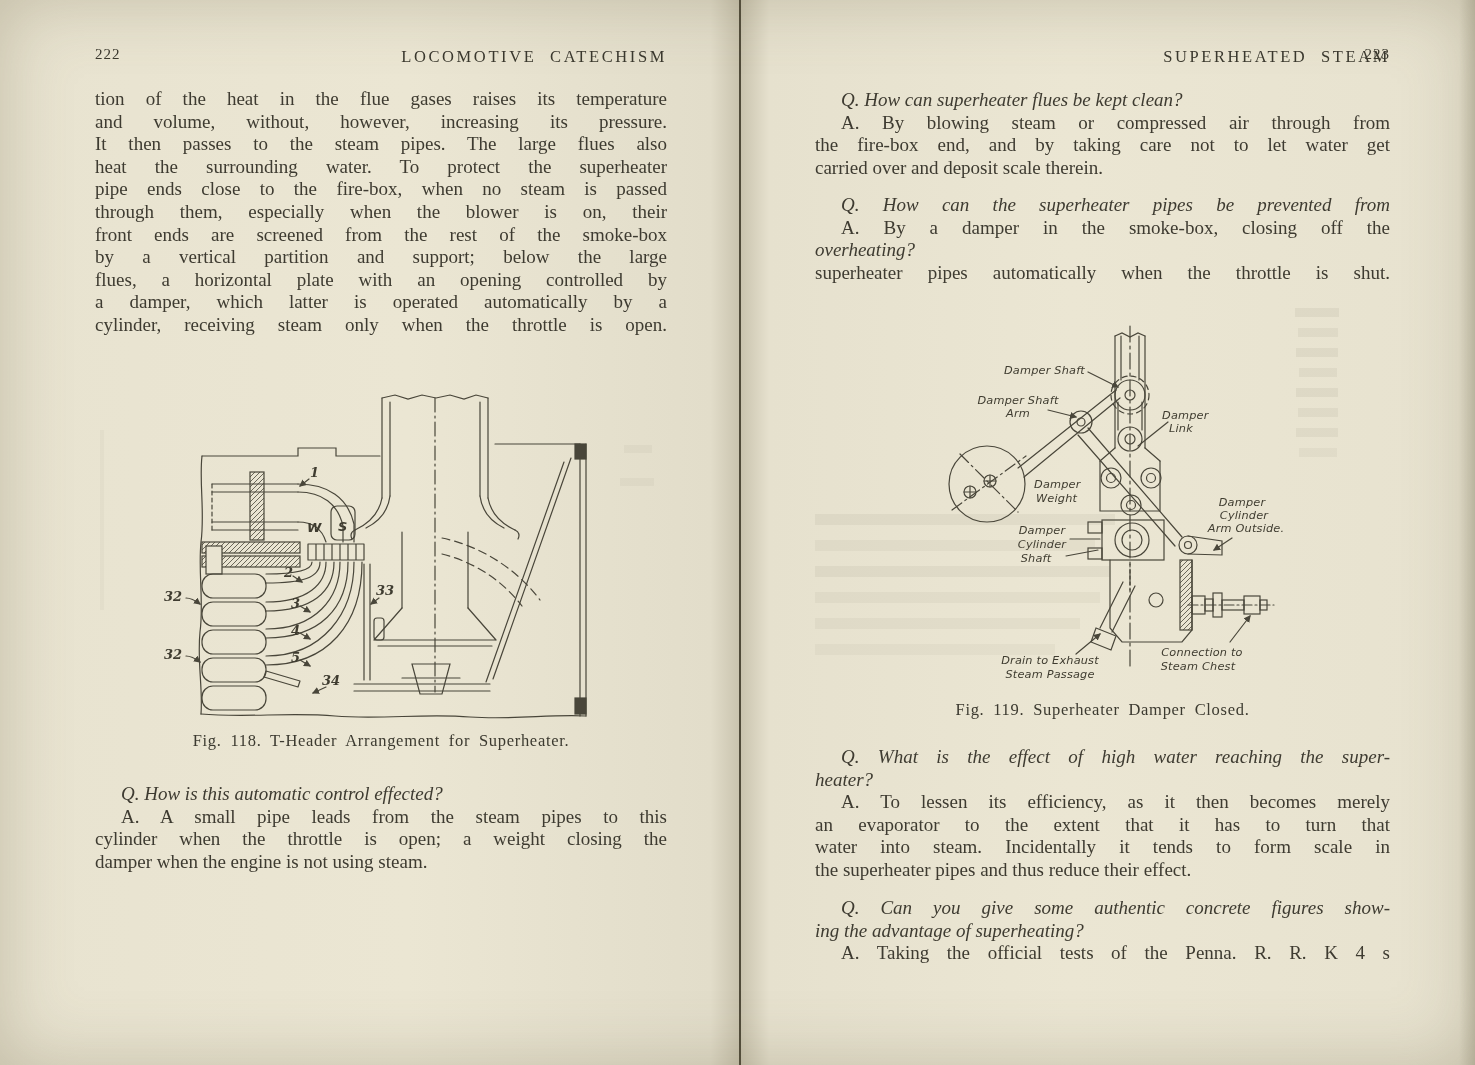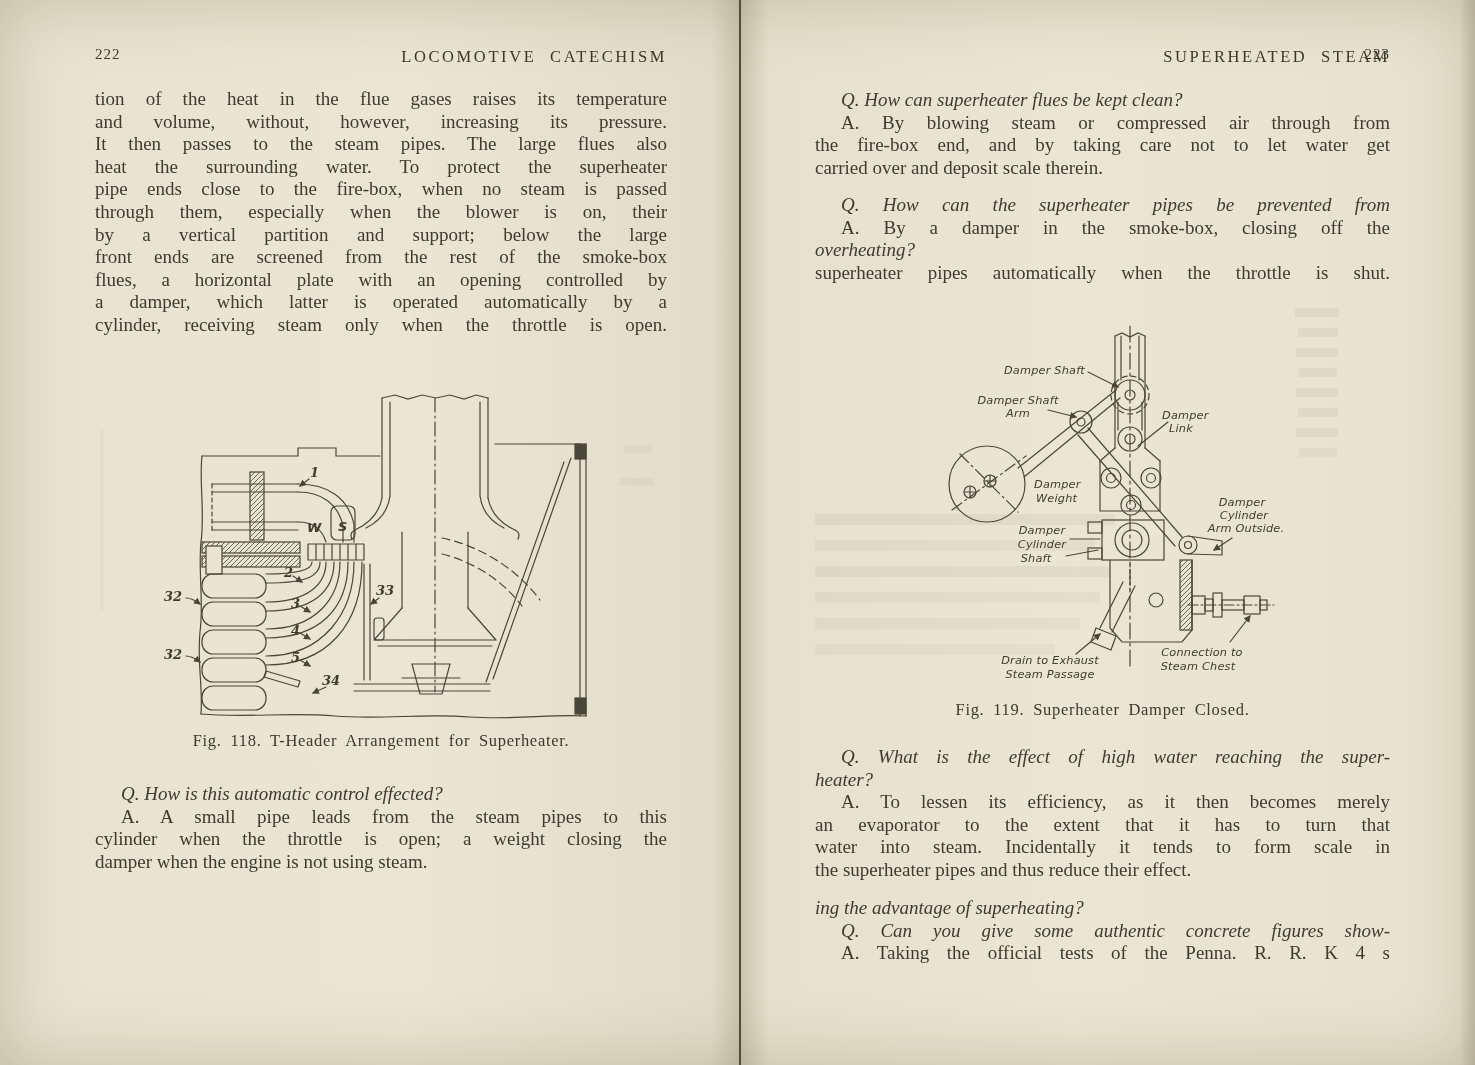--- a/index.html
+++ b/index.html
@@ -45,22 +45,22 @@
     <div class="pgnum" style="left:95px;top:46px;">222</div>
     <div class="rhead" style="left:95px;top:47px;width:572px;">LOCOMOTIVE CATECHISM</div>
 
     <div class="tblock" style="left:95px;top:88px;width:572px;">
       <div class="line">tion of the heat in the flue gases raises its temperature</div>
       <div class="line">and volume, without, however, increasing its pressure.</div>
       <div class="line">It then passes to the steam pipes.  The large flues also</div>
       <div class="line">heat the surrounding water.  To protect the superheater</div>
       <div class="line">pipe ends close to the fire-box, when no steam is passed</div>
       <div class="line">through them, especially when the blower is on, their</div>
+      <div class="line">front ends are screened from the rest of the smoke-box</div>
       <div class="line">by a vertical partition and support; below the large</div>
-      <div class="line">front ends are screened from the rest of the smoke-box</div>
       <div class="line">flues, a horizontal plate with an opening controlled by</div>
       <div class="line">a damper, which latter is operated automatically by a</div>
       <div class="line">cylinder, receiving steam only when the throttle is open.</div>
     </div>
 
     <svg style="position:absolute;left:150px;top:382px;" width="460" height="346" viewBox="0 0 460 346" role="img">
       <defs>
         <marker id="ah" markerWidth="8" markerHeight="8" refX="5" refY="3" orient="auto">
           <path d="M0,0 L6,3 L0,6 Z" fill="#49463a"></path>
         </marker>
@@ -309,22 +309,22 @@
 
     <div class="tblock" style="left:75px;top:746px;width:575px;">
       <div class="line ind q">Q. What is the effect of high water reaching the super-</div>
       <div class="line last q">heater?</div>
       <div class="line ind">A. To lessen its efficiency, as it then becomes merely</div>
       <div class="line">an evaporator to the extent that it has to turn that</div>
       <div class="line">water into steam.  Incidentally it tends to form scale in</div>
       <div class="line last">the superheater pipes and thus reduce their effect.</div>
     </div>
     <div class="tblock" style="left:75px;top:897px;width:575px;">
+      <div class="line ind q">Q. Can you give some authentic concrete figures show-</div>
       <div class="line last q">ing the advantage of superheating?</div>
-      <div class="line ind q">Q. Can you give some authentic concrete figures show-</div>
       <div class="line ind">A. Taking the official tests of the Penna. R. R. K 4 s</div>
     </div>
 
     <div class="ghost" style="left:555px;top:308px;width:44px;height:9px;opacity:.08;"></div>
     <div class="ghost" style="left:558px;top:328px;width:40px;height:9px;opacity:.07;"></div>
     <div class="ghost" style="left:556px;top:348px;width:42px;height:9px;opacity:.08;"></div>
     <div class="ghost" style="left:559px;top:368px;width:38px;height:9px;opacity:.07;"></div>
     <div class="ghost" style="left:556px;top:388px;width:42px;height:9px;opacity:.08;"></div>
     <div class="ghost" style="left:558px;top:408px;width:40px;height:9px;opacity:.07;"></div>
     <div class="ghost" style="left:556px;top:428px;width:42px;height:9px;opacity:.07;"></div>

